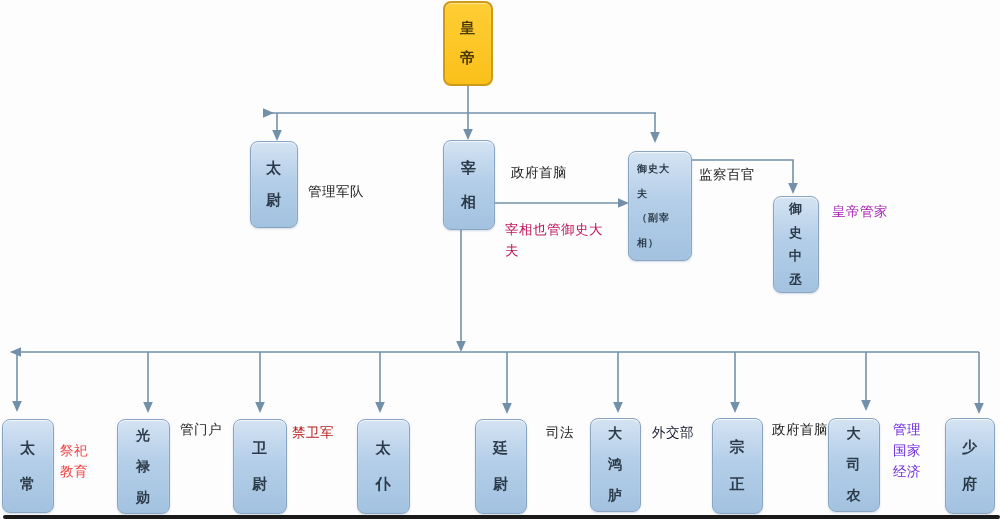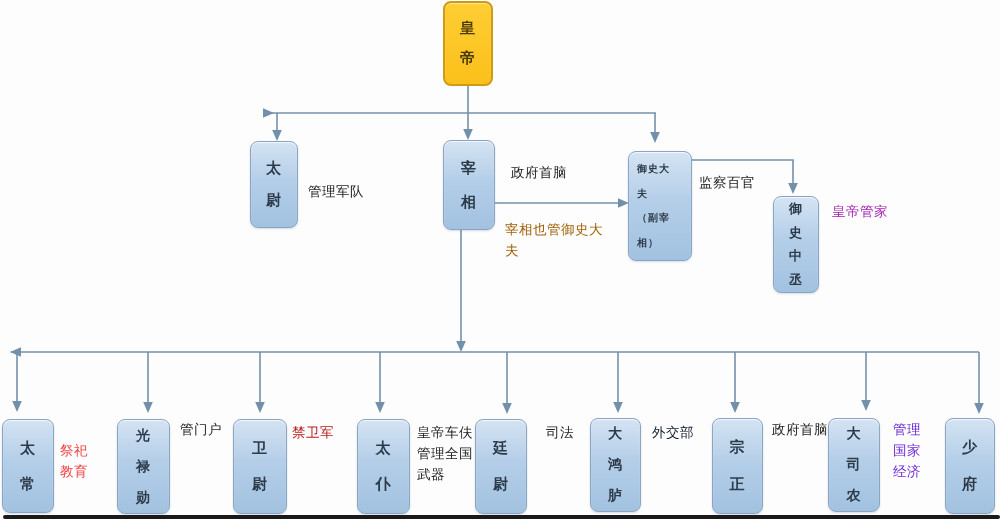--- a/index.html
+++ b/index.html
@@ -137,44 +137,39 @@
     <div class="node official" style="left: 945px; top: 418px; width: 50px; height: 96px; font-size: 15px; padding: 10px 0px;">
       <span class="node-line">少</span>
       <span class="node-line">府</span>
     </div>
     <div class="annotation" style="left: 308px; top: 181px; color: rgb(35, 35, 35);">
       <span class="ann-line">管理军队</span>
     </div>
     <div class="annotation" style="left: 511px; top: 162px; color: rgb(35, 35, 35);">
       <span class="ann-line">政府首脑</span>
     </div>
-    <div class="annotation" style="left: 505px; top: 219px; color: #a16207;">
+    <div class="annotation" style="left: 505px; top: 219px; color: #be185d;">
       <span class="ann-line">宰相也管御史大</span>
       <span class="ann-line">夫</span>
     </div>
-    <div class="annotation" style="left: 699px; top: 164px; color: rgb(35, 35, 35); margin-top: 8px;">
+    <div class="annotation" style="left: 699px; top: 164px; color: rgb(35, 35, 35);">
       <span class="ann-line">监察百官</span>
     </div>
     <div class="annotation" style="left: 832px; top: 201px; color: #a21caf;">
       <span class="ann-line">皇帝管家</span>
     </div>
     <div class="annotation" style="left: 60px; top: 440px; color: #ef4444;">
       <span class="ann-line">祭祀</span>
       <span class="ann-line">教育</span>
     </div>
     <div class="annotation" style="left: 180px; top: 419px; color: rgb(35, 35, 35);">
       <span class="ann-line">管门户</span>
     </div>
     <div class="annotation" style="left: 292px; top: 422px; color: #b91c1c;">
       <span class="ann-line">禁卫军</span>
-    </div>
-    <div class="annotation" style="left: 417px; top: 422px; color: rgb(35, 35, 35);">
-      <span class="ann-line">皇帝车伕</span>
-      <span class="ann-line">管理全国</span>
-      <span class="ann-line">武器</span>
     </div>
     <div class="annotation" style="left: 546px; top: 422px; color: rgb(35, 35, 35);">
       <span class="ann-line">司法</span>
     </div>
     <div class="annotation" style="left: 652px; top: 422px; color: #0f172a;">
       <span class="ann-line">外交部</span>
     </div>
     <div class="annotation" style="left: 772px; top: 419px; color: rgb(35, 35, 35);">
       <span class="ann-line">政府首脑</span>
     </div>

